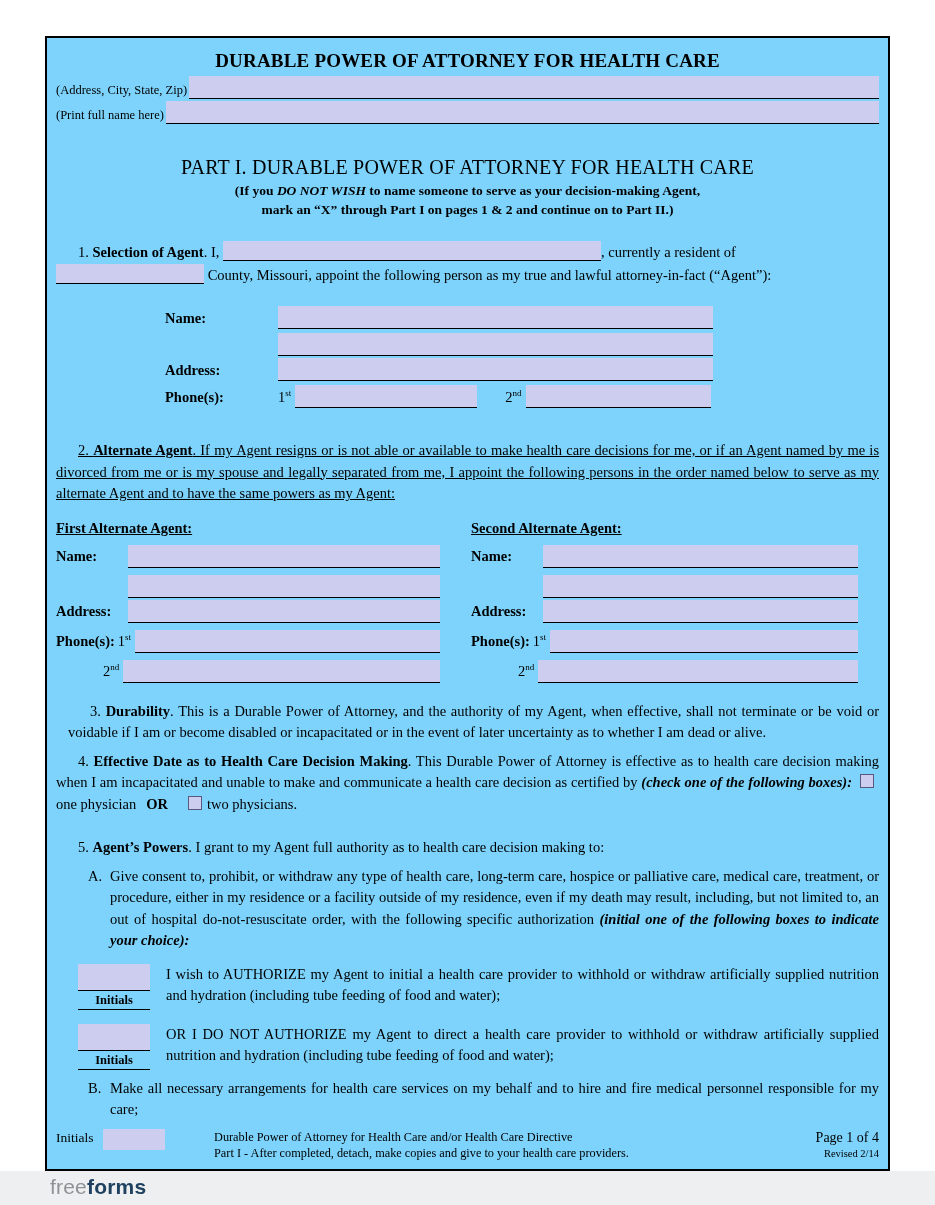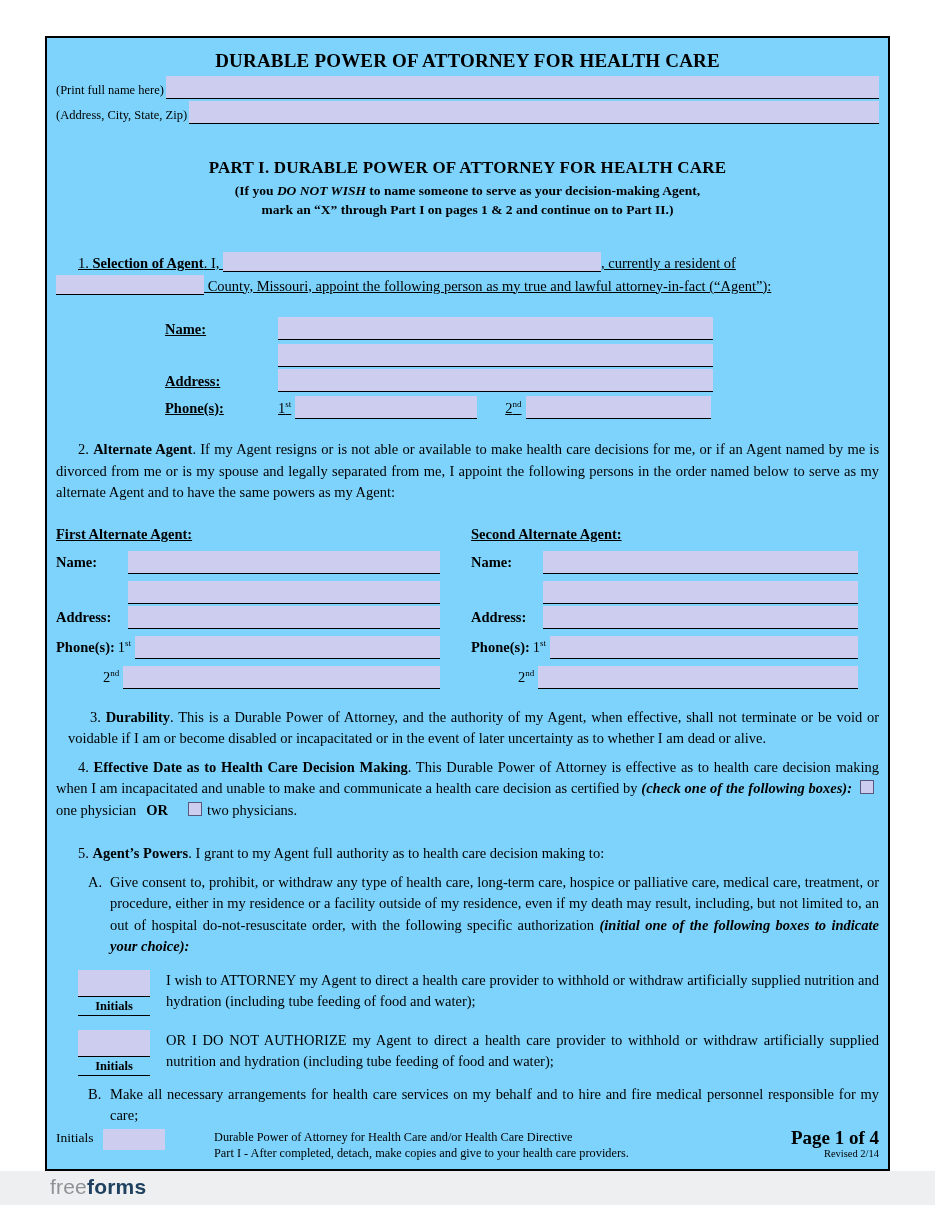--- a/index.html
+++ b/index.html
@@ -17,46 +17,46 @@
     overflow:hidden;
   }
 
   .title { text-align:center; font-weight:bold; font-size:19px; line-height:26px; letter-spacing:.2px; }
 
   .top-row { display:flex; align-items:flex-end; margin-top:2px; }
   .small-label { font-size:12.5px; line-height:17px; white-space:nowrap; padding-right:2px; }
   .fld { background:var(--field,#cdcdf0); border-bottom:1px solid #000; }
   .grow { flex:1; height:22px; }
 
-  .part-heading { text-align:center; font-weight:bold; font-size:17px; line-height:23px; margin-top:32px; letter-spacing:.2px; }
+  .part-heading { text-align:center; font-weight:normal; font-size:20px; line-height:23px; margin-top:32px; letter-spacing:.2px; }
   .part-sub { text-align:center; font-weight:bold; font-size:13.5px; line-height:19px; margin-top:2px; }
 
-  .s1 { margin-top:33px;text-decoration:underline; }
+  .s1 { margin-top:22px; }
   .indent { display:inline-block; width:22px; }
   .inline-fld { display:inline-block; height:19px; vertical-align:-4px; }
   .w380 { width:378px; } .w150 { width:148px; }
 
   .agent-block { margin-left:109px; width:550px; margin-top:20px; }
   .ab-row { display:flex; align-items:flex-end; margin-top:4px; }
   .ab-label { width:113px; font-weight:bold; }
   .ab-fld { width:435px; height:22px; }
   .stack { display:flex; flex-direction:column; gap:2px; width:435px; }
   .stack .fld { height:22px; }
   .ord { white-space:nowrap; padding-right:4px; }
   sup { font-size:9px; line-height:0; }
   .p-fld1 { width:182px; height:22px; }
   .p-gap { width:28px; }
   .p-fld2 { width:185px; height:22px; }
 
-  .para { margin-top:20px; text-align:justify; text-indent:22px; }
+  .para { margin-top:32px; text-align:justify; text-indent:22px;text-decoration:underline; }
   .para-tight { margin-top:18px; text-align:justify; text-indent:22px;margin-left:12px; }
   .para-s4 { margin-top:7px; text-align:justify; text-indent:22px; }
   .para-s5 { margin-top:22px; text-indent:22px; }
 
-  .cols { display:flex; margin-top:20px; }
+  .cols { display:flex; margin-top:13px; }
   .col { width:384px; }
   .col.right { width:387px; margin-left:31px; }
   .col-heading { font-weight:bold; text-decoration:underline; line-height:20px; margin-bottom:6px; }
   .crow { display:flex; align-items:flex-end; margin-top:7px; }
   .clabel { width:72px; font-weight:bold; }
   .cfld { flex:1; height:22px; }
   .cl-bold { font-weight:bold; white-space:nowrap; }
   .crow-phone .cl-bold { padding-right:3px; }
   .spacer2 { width:47px; }
 
@@ -75,21 +75,21 @@
   .init-fld { display:block; height:26px; background:var(--field,#cdcdf0); border-bottom:1px solid #000; }
   .init-label { display:block; text-align:center; font-weight:bold; font-size:12.5px; line-height:18px; border-bottom:1px solid #000; }
   .auth-text { flex:1; margin-left:16px; text-align:justify; }
 
   .doc-footer { position:absolute; left:9px; right:9px; bottom:7px; display:flex; align-items:flex-start;
     font-size:12.3px; line-height:16.5px; }
   .f-left { display:flex; align-items:flex-start; width:150px; font-size:13.5px; line-height:18px; }
   .f-init { width:62px; height:21px; margin-left:9px; border-bottom:none; }
   .f-center { flex:1; padding-left:8px; }
   .f-right { width:95px; text-align:right; }
-  .f-page { font-weight:bold; font-size:19px; line-height:17px; }
+  .f-page { font-weight:normal; font-size:14px; line-height:17px; }
   .f-rev { font-size:10.5px; }
 
   .bottom-bar { position:absolute; left:0; top:1171px; width:935px; height:34px; background:#edeff1; }
   .logo { position:absolute; left:50px; top:4px; font-family:"Liberation Sans","DejaVu Sans",sans-serif;
     font-size:21px; letter-spacing:.2px; cursor:pointer; }
   .logo-free { color:var(--gray,#8d9296); font-weight:400; }
   .logo-forms { color:var(--navy,#20415f); font-weight:700; }
 
   b, .bold { font-weight:bold; }
 </style>
@@ -97,25 +97,25 @@
 <body>
 
 <div class="page">
   <div class="doc">
 
     <div class="title">
       <div>DURABLE POWER OF ATTORNEY FOR HEALTH CARE</div>
     </div>
 
     <div class="top-row">
+      <span class="small-label">(Address, City, State, Zip)</span>
+      <span class="fld grow"></span>
+    </div>
+    <div class="top-row">
       <span class="small-label">(Print full name here)</span>
-      <span class="fld grow"></span>
-    </div>
-    <div class="top-row">
-      <span class="small-label">(Address, City, State, Zip)</span>
       <span class="fld grow"></span>
     </div>
 
     <div class="part-heading">PART I.  DURABLE POWER OF ATTORNEY FOR HEALTH CARE</div>
     <div class="part-sub">
       <div><span>(If you </span><i>DO NOT WISH</i><span> to name someone to serve as your decision-making Agent,</span></div>
       <div>mark an “X”  through Part I on pages 1 &amp; 2 and continue on to Part II.)</div>
     </div>
 
     <div class="s1">
@@ -210,21 +210,21 @@
     <div class="item">
       <span class="item-label">A.</span>
       <div class="item-body"><span>Give consent to, prohibit, or withdraw any type of health care, long-term care, hospice or palliative care, medical care, treatment, or procedure, either in my residence or a facility outside of my residence, even if my death may result, including, but not limited to, an out of hospital do-not-resuscitate order, with the following specific authorization </span><b><i>(initial one of the following boxes to indicate your choice):</i></b></div>
     </div>
 
     <div class="auth-row">
       <div class="initials-box">
         <span class="init-fld"></span>
         <span class="init-label">Initials</span>
       </div>
-      <div class="auth-text">I wish to ATTORNEY my Agent to direct a health care provider to withhold or withdraw artificially supplied nutrition and hydration (including tube feeding of food and water);</div>
+      <div class="auth-text">I wish to AUTHORIZE my Agent to initial a health care provider to withhold or withdraw artificially supplied nutrition and hydration (including tube feeding of food and water);</div>
     </div>
 
     <div class="auth-row second">
       <div class="initials-box">
         <span class="init-fld"></span>
         <span class="init-label">Initials</span>
       </div>
       <div class="auth-text">OR I DO NOT AUTHORIZE my Agent to direct a health care provider to withhold or withdraw artificially supplied nutrition and hydration (including tube feeding of food and water);</div>
     </div>
 

